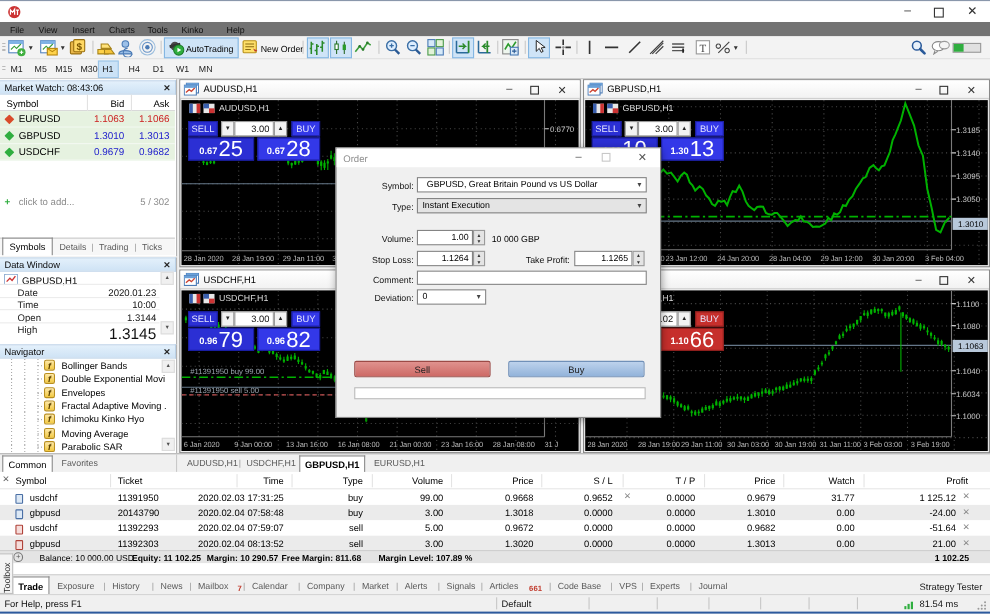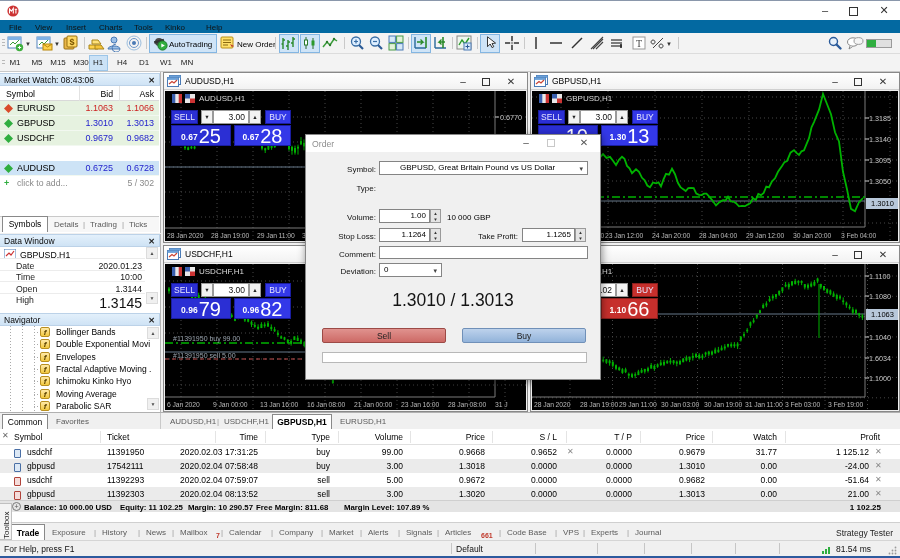--- a/index.html
+++ b/index.html
@@ -37,21 +37,21 @@
       <circle cx="6" cy="6" r="5.6" fill="#c33"></circle>
       <path d="M2.5 8.5 L2.5 4 L4.4 6.2 L6.3 3.4 L6.3 8.5" stroke="#fff" stroke-width="1.1" fill="none"></path>
       <path d="M7.6 4.2 h2.6 M8.9 4.2 v4.4" stroke="#fff" stroke-width="1.1" fill="none"></path>
     </svg>
 <span class="a" style="left:818px;top:3px;width:14px;text-align:center;color:#333;font-size:11px">–</span>
 <span class="a" style="left:848px;top:3px;width:12px;height:12px">
       <span class="a" style="left:1px;top:3px;width:9px;height:9px;border:1.2px solid #333"></span>
     </span>
 <span class="a" style="left:877px;top:3px;width:14px;text-align:center;color:#333;font-size:11px">✕</span>
 </div>
-<div class="a" style="left:0;top:20px;width:900px;height:13px;background:#0369a1">
+<div class="a" style="left:0;top:20px;width:900px;height:13px;background:#737373">
 <span class="a" style="left:9px;top:2.5px;font-size:8px;color:#111">File</span>
 <span class="a" style="left:35px;top:2.5px;font-size:8px;color:#111">View</span>
 <span class="a" style="left:66px;top:2.5px;font-size:8px;color:#111">Insert</span>
 <span class="a" style="left:99px;top:2.5px;font-size:8px;color:#111">Charts</span>
 <span class="a" style="left:134px;top:2.5px;font-size:8px;color:#111">Tools</span>
 <span class="a" style="left:165px;top:2.5px;font-size:8px;color:#111">Kinko</span>
 <span class="a" style="left:206px;top:2.5px;font-size:8px;color:#111">Help</span>
 </div>
 <div class="a" style="left:0;top:33px;width:900px;height:21px;background:#f3f3f3;border-bottom:1px solid #dcdcdc">
 <div class="grip"></div>
@@ -249,28 +249,20 @@
       <span class="a" style="right:46px;top:2px;font-size:9px;color:#2222cc">1.3010</span>
       <span class="a" style="right:5px;top:2px;font-size:9px;color:#2222cc">1.3013</span>
     </div>
 <div class="a" style="left:0;top:59px;width:159px;height:15px;background:#e6f2e0;border-bottom:1px solid #f2f8f0">
       <svg class="a" style="left:4px;top:3px" width="9" height="9" viewBox="0 0 9 9">
         <path d="M4.5 0 L9 4.5 L4.5 9 L0 4.5 Z" fill="#2fae3f"></path>
       </svg>
       <span class="a" style="left:17px;top:2px;font-size:9px">USDCHF</span>
       <span class="a" style="right:46px;top:2px;font-size:9px;color:#2222cc">0.9679</span>
       <span class="a" style="right:5px;top:2px;font-size:9px;color:#2222cc">0.9682</span>
-    </div>
-<div class="a" style="left:0;top:89px;width:159px;height:15px;background:#cde3f6;border-bottom:1px solid #f2f8f0">
-      <svg class="a" style="left:4px;top:3px" width="9" height="9" viewBox="0 0 9 9">
-        <path d="M4.5 0 L9 4.5 L4.5 9 L0 4.5 Z" fill="#2fae3f"></path>
-      </svg>
-      <span class="a" style="left:17px;top:2px;font-size:9px">AUDUSD</span>
-      <span class="a" style="right:46px;top:2px;font-size:9px;color:#2222cc">0.6725</span>
-      <span class="a" style="right:5px;top:2px;font-size:9px;color:#2222cc">0.6728</span>
     </div>
 <div class="a" style="left:0;top:104px;width:159px;height:15px">
       <span class="a" style="left:4px;top:2px;color:#2fae3f;font-weight:700;font-size:9px">+</span>
       <span class="a" style="left:17px;top:2px;font-size:8.7px;color:#8a8a8a">click to add...</span>
       <span class="a" style="right:5px;top:2px;font-size:8.7px;color:#8a8a8a">5 / 302</span>
     </div>
 <div class="a" style="left:0;top:144px;width:159px;height:16px;background:#f7f7f7;border-top:1px solid #c9c9c9">
       <div class="tab-act" style="left:2px;top:-1px;width:46px;height:16px;line-height:15px">Symbols</div>
       <span class="tab-in" style="left:54px;top:3px">Details</span>
       <span class="tsep" style="left:83px;top:3px">|</span>
@@ -986,40 +978,40 @@
       <span class="a" style="left:241px;top:4px;width:8px;height:8px;border:1px solid #c8c8c8"></span>
       <span class="a" style="left:271px;top:2px;width:14px;text-align:center;color:#555;font-size:10px">✕</span>
     </div>
 <span class="dlg-lbl" style="left:0px;top:30px;width:70px">Symbol:</span>
 <span class="dlg-lbl" style="left:0px;top:49px;width:70px">Type:</span>
 <span class="dlg-lbl" style="left:0px;top:78px;width:70px">Volume:</span>
 <span class="dlg-lbl" style="left:0px;top:97px;width:70px">Stop Loss:</span>
 <span class="dlg-lbl" style="left:0px;top:115px;width:70px">Comment:</span>
 <span class="dlg-lbl" style="left:0px;top:132px;width:70px">Deviation:</span>
 <span class="dlg-lbl" style="left:0px;top:97px;width:212px">Take Profit:</span>
-<div class="inp" style="left:73px;top:26px;width:209px;height:14px;line-height:12px;padding-left:20px">GBPUSD, Great Britain Pound vs US Dollar<span class="a" style="right:4px;top:1px;color:#444;font-size:7px">▾</span></div>
+<div class="inp" style="left:73px;top:26px;width:209px;height:14px;line-height:12px;padding-left:8px">GBPUSD, Great Britain Pound vs US Dollar<span class="a" style="right:4px;top:1px;color:#444;font-size:7px">▾</span></div>
+<div class="inp" style="left:73px;top:45px;width:209px;height:14px;line-height:12px;padding-left:4px;background:#e4e4e4">Instant Execution<span class="a" style="right:4px;top:1px;color:#444;font-size:7px">▾</span></div>
 <div class="inp" style="left:73px;top:74px;width:51px;height:14px;line-height:12px;text-align:right;padding-right:3px">1.00</div>
 <div class="spbtn" style="left:124px;top:74px;height:14px">
       <div>▲</div>
       <div>▼</div>
     </div>
 <span class="a" style="left:141px;top:78px;font-size:8px">10 000 GBP</span>
 <div class="inp" style="left:73px;top:93px;width:51px;height:14px;line-height:12px;text-align:right;padding-right:3px">1.1264</div>
 <div class="spbtn" style="left:124px;top:93px;height:14px">
       <div>▲</div>
       <div>▼</div>
     </div>
 <div class="inp" style="left:216px;top:93px;width:53px;height:14px;line-height:12px;text-align:right;padding-right:3px">1.1265</div>
 <div class="spbtn" style="left:269px;top:93px;height:14px">
       <div>▲</div>
       <div>▼</div>
     </div>
 <div class="inp" style="left:73px;top:111px;width:209px;height:13px"></div>
 <div class="inp" style="left:73px;top:128px;width:63px;height:14px;line-height:12px;padding-left:4px">0<span class="a" style="right:4px;top:1px;color:#444;font-size:7px">▾</span></div>
-<div class="a" style="left:0;top:155px;width:294px;text-align:center;font-size:17.5px;color:#141414">1.3010 / 1.3013</div>
 <div class="a" style="left:16px;top:193px;width:124px;height:15px;background:linear-gradient(#e0928e,#cd6a66);border:1px solid #9c4a46;border-radius:2px;text-align:center;font-size:8.5px;color:#222;line-height:14px">Sell</div>
 <div class="a" style="left:156px;top:193px;width:124px;height:15px;background:linear-gradient(#bdd2ec,#92b3da);border:1px solid #7090b8;border-radius:2px;text-align:center;font-size:8.5px;color:#222;line-height:14px">Buy</div>
 <div class="a" style="left:16px;top:217px;width:265px;height:11px;background:#fff;border:1px solid #b8b8b8"></div>
 </div>
 <div class="a" style="left:0;top:412px;width:900px;height:17px;background:#f0f0f0;border-top:1px solid #b0b0b0;z-index:60">
 <div class="tab-act" style="left:2px;top:1px;width:46px;height:16px;line-height:15px;color:#000">Common</div>
 <span class="tab-in" style="left:56px;top:4px">Favorites</span>
 <span class="a" style="left:160px;top:0;width:1px;height:17px;background:#c9c9c9"></span>
 <span class="tab-in" style="left:170px;top:4px">AUDUSD,H1</span>
     <span class="tsep" style="left:217px;top:4px">|</span>
@@ -1068,21 +1060,21 @@
 <span style="left:777px;transform:translateX(-100%)">31.77</span>
 <span style="left:869px;transform:translateX(-100%)">1 125.12</span>
 <span style="left:567px;color:#888;font-size:8px">✕</span>
 <span style="left:875px;color:#888;font-size:8px">✕</span>
 </div>
 <div class="trow" style="top:30px;background:#ebebeb">
 <span style="left:14px;top:2px">
         <span class="doc" style="border-color:#4a6fa5;background:#dce8f5"></span>
       </span>
 <span style="left:27px">gbpusd</span>
-<span style="left:107px">17542111</span>
+<span style="left:107px">20143790</span>
 <span style="left:258px;transform:translateX(-100%)">2020.02.04 07:58:48</span>
 <span style="left:330px;transform:translateX(-100%)">buy</span>
 <span style="left:403px;transform:translateX(-100%)">3.00</span>
 <span style="left:485px;transform:translateX(-100%)">1.3018</span>
 <span style="left:557px;transform:translateX(-100%)">0.0000</span>
 <span style="left:632px;transform:translateX(-100%)">0.0000</span>
 <span style="left:705px;transform:translateX(-100%)">1.3010</span>
 <span style="left:777px;transform:translateX(-100%)">0.00</span>
 <span style="left:869px;transform:translateX(-100%)">-24.00</span>
 <span style="left:875px;color:#888;font-size:8px">✕</span>
@@ -1117,21 +1109,21 @@
 <span style="left:557px;transform:translateX(-100%)">0.0000</span>
 <span style="left:632px;transform:translateX(-100%)">0.0000</span>
 <span style="left:705px;transform:translateX(-100%)">1.3013</span>
 <span style="left:777px;transform:translateX(-100%)">0.00</span>
 <span style="left:869px;transform:translateX(-100%)">21.00</span>
 <span style="left:875px;color:#888;font-size:8px">✕</span>
 </div>
 </div>
 <div class="a" style="left:0;top:500px;width:900px;height:12px;background:#e4e4e4;border-top:1px solid #cfcfcf;z-index:60">
 <span class="a" style="left:12px;top:1px;width:9px;height:9px;border:1px solid #777;border-radius:50%;color:#555;font-size:7px;line-height:8px;text-align:center">+</span>
-<span class="a" style="left:24px;top:1.5px;font-weight:700;font-size:7.8px">Balance: 10 000.00 USD</span>
+<span class="a" style="left:36px;top:1.5px;font-weight:400;font-size:7.8px">Balance: 10 000.00 USD</span>
 <span class="a" style="left:120px;top:1.5px;font-weight:700;font-size:7.8px">Equity: 11 102.25</span>
 <span class="a" style="left:188px;top:1.5px;font-weight:700;font-size:7.8px">Margin: 10 290.57</span>
 <span class="a" style="left:256px;top:1.5px;font-weight:700;font-size:7.8px">Free Margin: 811.68</span>
 <span class="a" style="left:344px;top:1.5px;font-weight:700;font-size:7.8px">Margin Level: 107.89 %</span>
 <span class="a" style="left:881px;top:1.5px;transform:translateX(-100%);font-weight:700;font-size:8px">1 102.25</span>
 </div>
 <div class="a" style="left:0;top:512px;width:900px;height:10px;background:#fff;z-index:60"></div>
 <div class="a" style="left:0;top:503px;width:12px;height:37px;background:#f4f4f4;border:1px solid #c0c0c0;border-left:none;z-index:62">
     <span class="a" style="left:2px;top:35px;font-size:8px;color:#222;transform:rotate(-90deg);transform-origin:0 0">Toolbox</span>
   </div>

